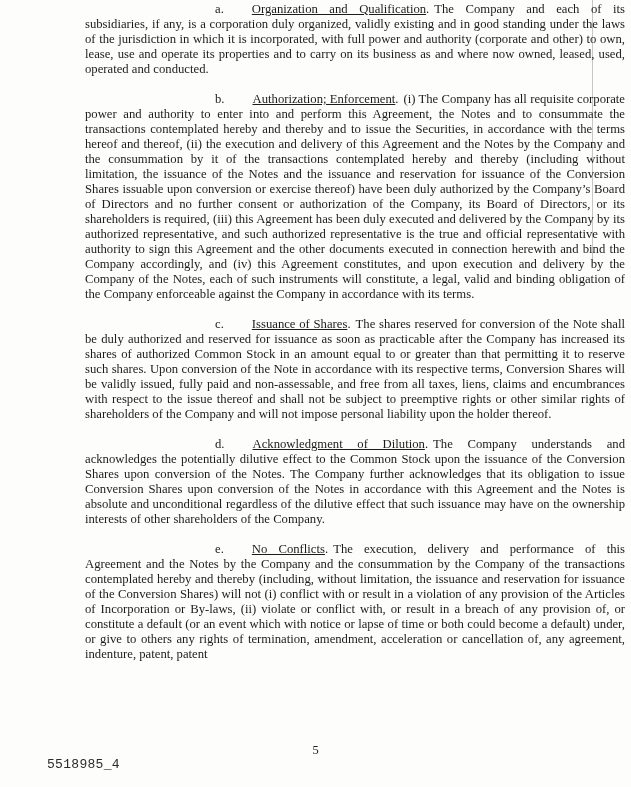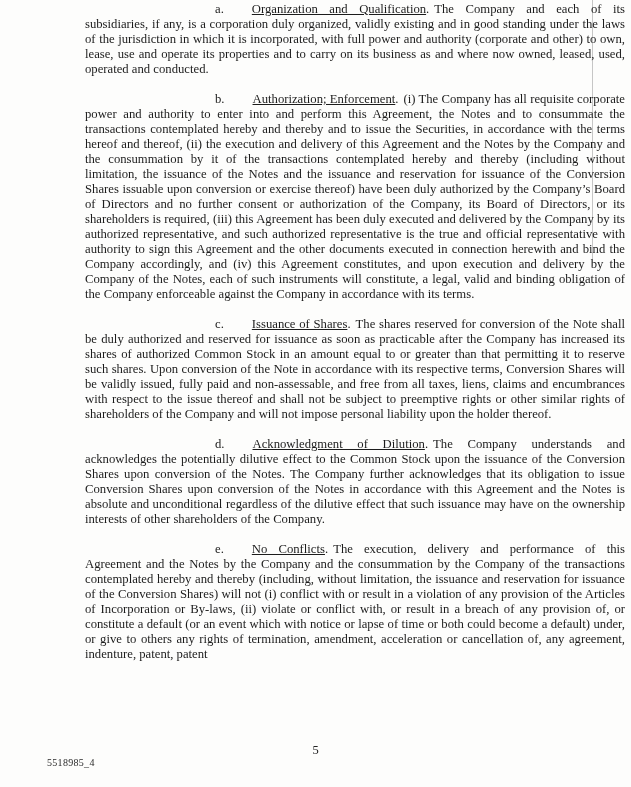--- a/index.html
+++ b/index.html
@@ -45,23 +45,24 @@
     right: 0;
     top: 743px;
     text-align: center;
     font-size: 12.5px;
     color: #222222;
   }
   .footer-doc-id {
     position: absolute;
     left: 47px;
     top: 757px;
-    font-size: 10px;
+    font-size: 13px;
     letter-spacing: 0.3px;
     color: #2a2a2a;
+    font-family: Liberation Mono, monospace;
   }
   .scan-artifact {
     position: absolute;
     left: 592px;
     top: 0;
     width: 1px;
     height: 266px;
     background: #c6c6c6;
   }
 </style>

